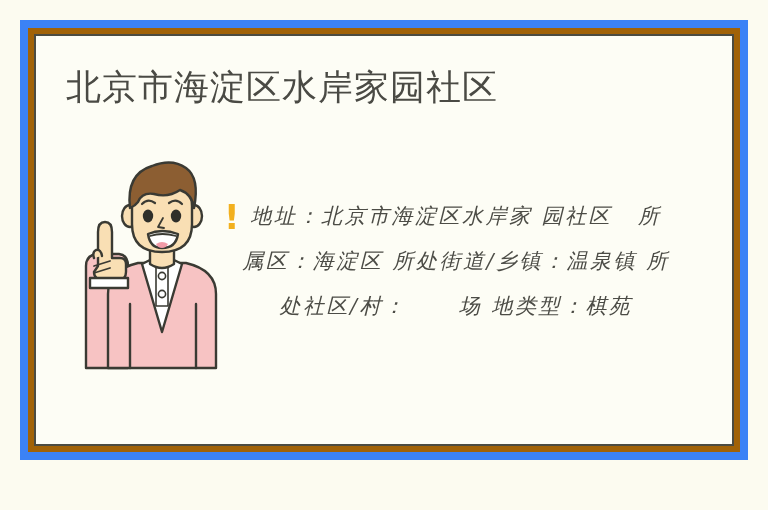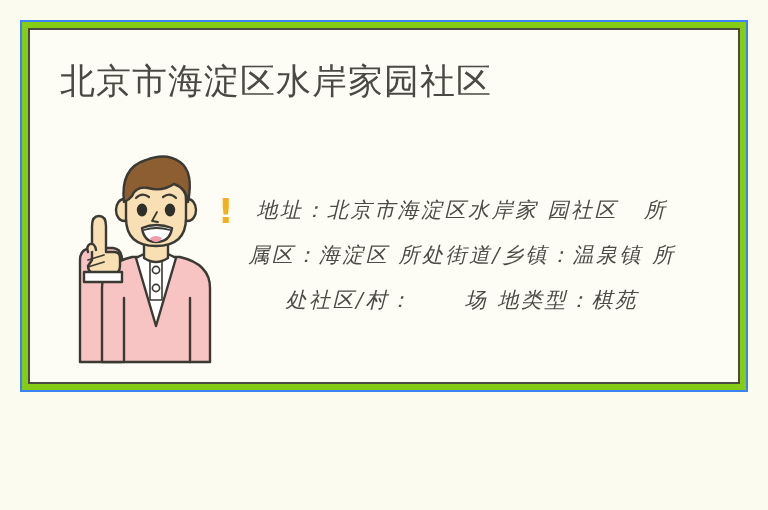--- a/index.html
+++ b/index.html
@@ -12,24 +12,24 @@
     background: #FCFBF0;
     font-family: "Liberation Sans", "DejaVu Sans", sans-serif;
     overflow: hidden;
   }
 
   #card {
     position: absolute;
     left: 20px;
     top: 20px;
     width: 728px;
-    height: 372px;
+    height: 440px;
     box-sizing: border-box;
-    border: 2px solid #3b82f6;
-    background: #84cc16;
+    border: 8px solid #3b82f6;
+    background: #a16207;
   }
 
   #card-inner {
     position: absolute;
     left: 6px;
     top: 6px;
     right: 6px;
     bottom: 6px;
     box-sizing: border-box;
     border: 2px solid #4B4B41;
@@ -75,21 +75,20 @@
     top: 158px;
     width: 430px;
     font-family: "DejaVu Serif", "Liberation Serif", serif;
     font-size: 21px;
     font-style: italic;
     color: #4C4C46;
     line-height: 45px;
     text-align: center;
     letter-spacing: 2.5px;
     word-break: break-all;
-    margin-left: 12px;
   }
   #info-block .seg { white-space: pre-wrap; }
   #info-block .gap { display: inline-block; width: 26px; }
 </style>
 </head>
 <body>
 
 <div id="card">
   <div id="card-inner">
 

